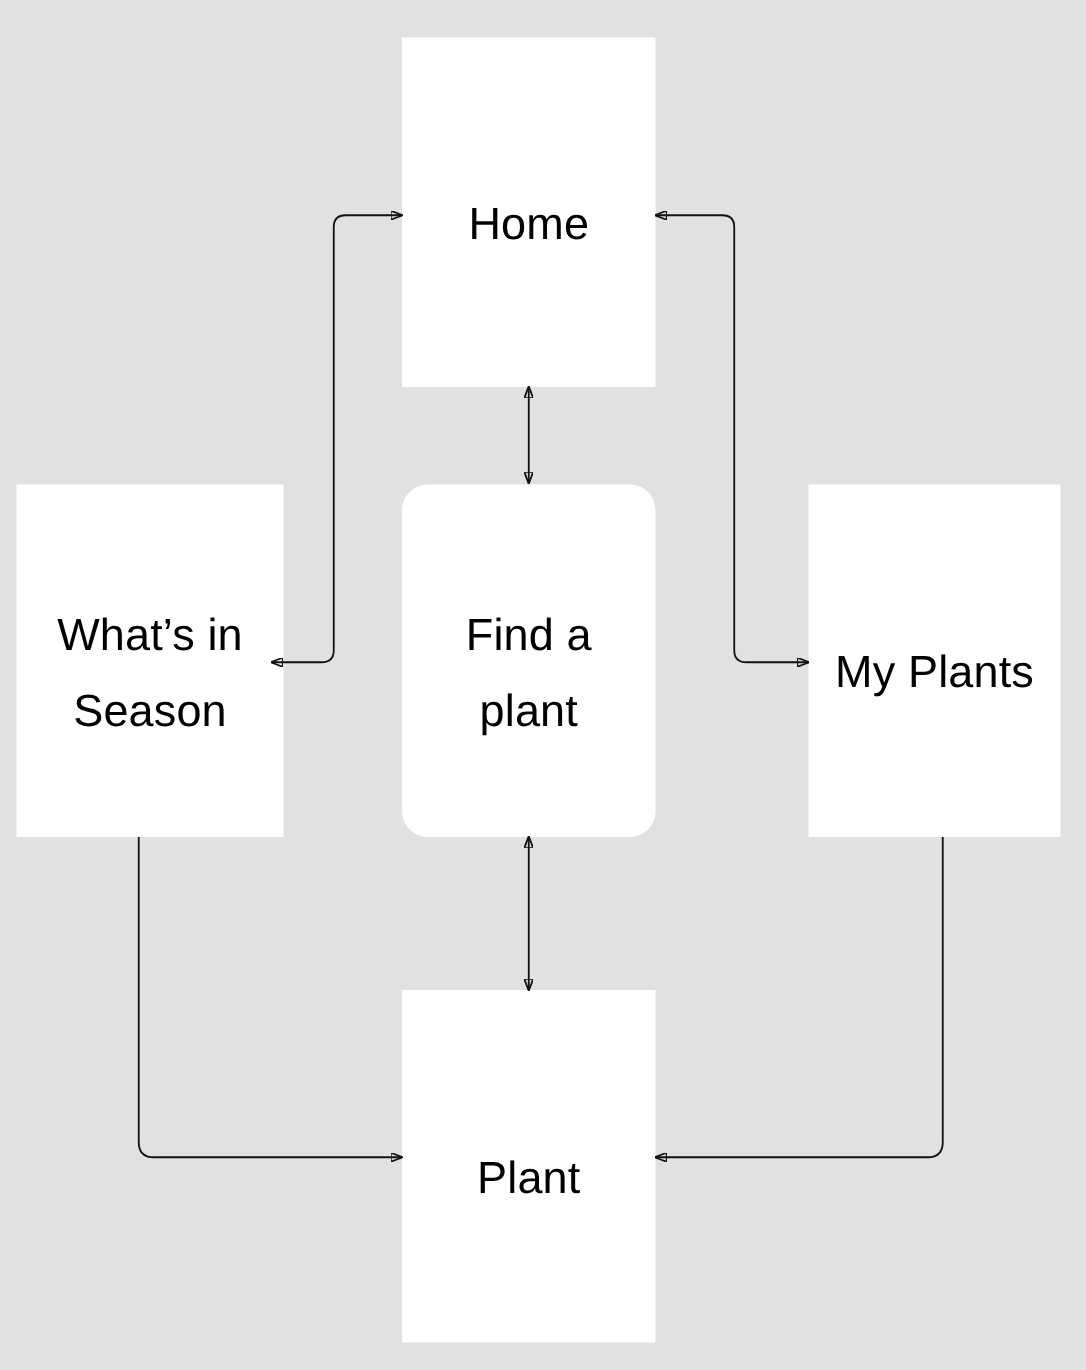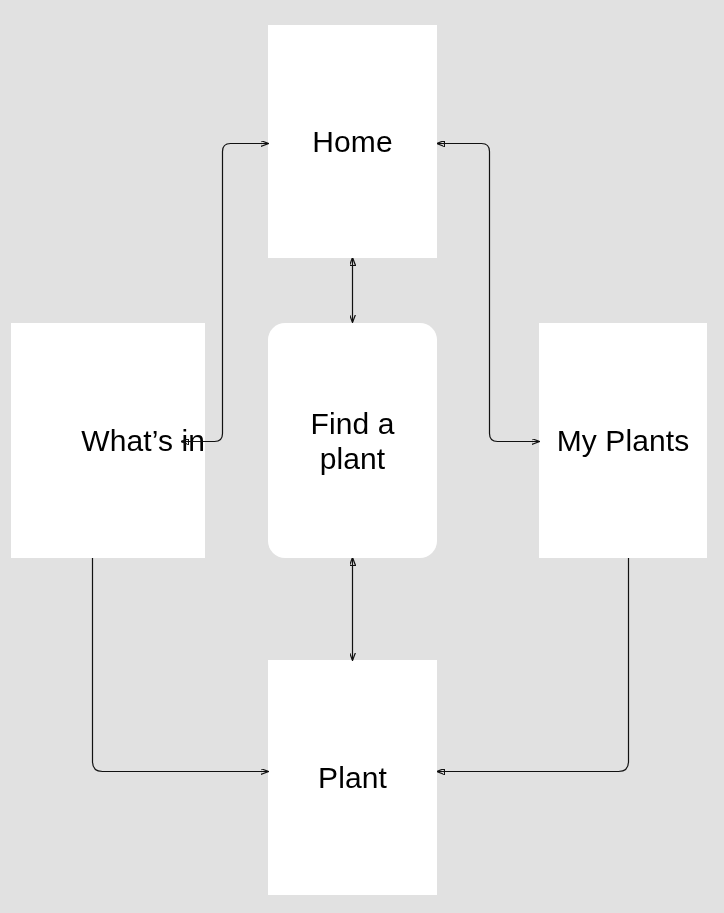--- a/index.html
+++ b/index.html
@@ -21,23 +21,23 @@
     align-items: center;
     justify-content: center;
   }
   .node-label {
     text-align: center;
     font-size: 30px;
     line-height: 35px;
     color: #000000;
     letter-spacing: 0.1px;
   }
-  .node-label span { display: block; }
+  .node-label span { display: block; margin-top: 16px; }
   .node-home          { left: 268px; top:  25px; width: 169px; height: 233px; }
-  .node-whats-in-season { left: 11px; top: 323px; width: 194px; height: 235px; justify-content: flex-end; }
+  .node-whats-in-season { left: 11px; top: 323px; width: 178px; height: 235px; }
   .node-find-a-plant  { left: 268px; top: 323px; width: 169px; height: 235px; border-radius: 17px; }
   .node-my-plants     { left: 539px; top: 323px; width: 168px; height: 235px; justify-content: center; }
   .node-plant-details { left: 268px; top: 660px; width: 169px; height: 235px; }
   .edges {
     position: absolute;
     left: 0; top: 0;
     width: 724px; height: 913px;
     pointer-events: none;
   }
   .edges path {
@@ -53,20 +53,21 @@
 
   <div class="node node-home">
     <div class="node-label">
       <span>Home</span>
     </div>
   </div>
 
   <div class="node node-whats-in-season">
     <div class="node-label">
       <span>What’s in</span>
+      <span>Season</span>
     </div>
   </div>
 
   <div class="node node-find-a-plant">
     <div class="node-label">
       <span>Find a</span>
       <span>plant</span>
     </div>
   </div>
 

